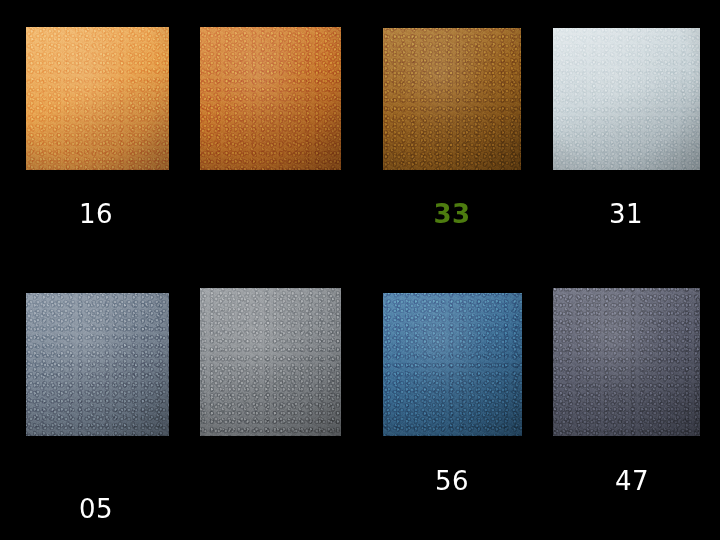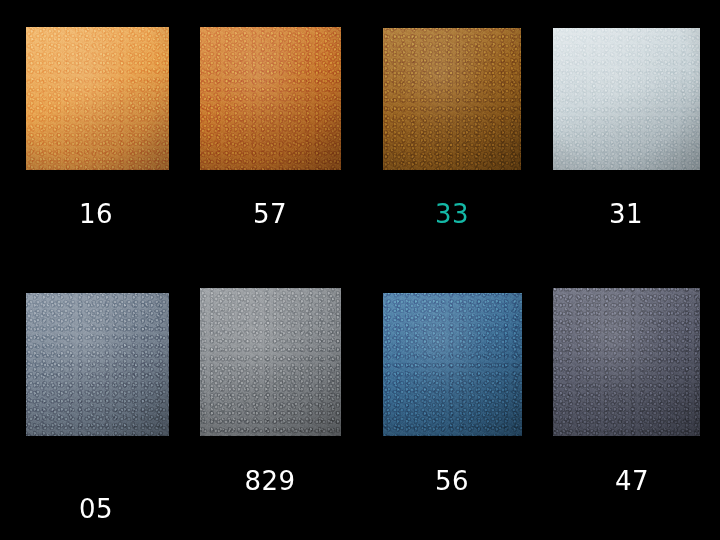--- a/index.html
+++ b/index.html
@@ -87,29 +87,28 @@
       </div>
     </div>
     <div class="caption" style="color: rgb(255, 255, 255); left: 26px; top: 201px; width: 140px;">16</div>
     <div class="swatch-cell" style="left: 200px; top: 27px; width: 141px; height: 143px;">
       <div class="swatch" style="background-color: rgb(201, 123, 46); background-image: linear-gradient(155deg, rgb(221, 147, 68) 0%, rgb(201, 123, 46) 45%, rgb(168, 95, 31) 100%);">
         <div class="grain" style="background-position: 3px 2px, 4px 5px, 6px 3px, 2px 7px;"></div>
         <div class="grain2"></div>
         <div class="vignette"></div>
       </div>
     </div>
-    <div class="caption" style="color: rgb(255, 255, 255); left: 200px; top: 201px; width: 140px;">57</div>
     <div class="swatch-cell" style="left: 383px; top: 28px; width: 138px; height: 142px;">
       <div class="swatch" style="background-color: rgb(154, 101, 33); background-image: linear-gradient(155deg, rgb(176, 124, 51) 0%, rgb(154, 101, 33) 45%, rgb(125, 79, 22) 100%);">
         <div class="grain" style="background-position: 6px 4px, 5px 5px, 6px 4px, 2px 7px;"></div>
         <div class="grain2"></div>
         <div class="vignette"></div>
       </div>
     </div>
-    <div class="caption" style="color: #14b8a6; left: 382px; top: 201px; width: 140px;">33</div>
+    <div class="caption" style="color: #4d7c0f; left: 382px; top: 201px; width: 140px; font-weight: bold;">33</div>
     <div class="swatch-cell" style="left: 553px; top: 28px; width: 147px; height: 142px;">
       <div class="swatch" style="background-color: rgb(204, 214, 218); background-image: linear-gradient(155deg, rgb(226, 233, 236) 0%, rgb(204, 214, 218) 45%, rgb(178, 190, 196) 100%);">
         <div class="grain" style="background-position: 9px 6px, 6px 5px, 6px 5px, 2px 7px;"></div>
         <div class="grain2"></div>
         <div class="vignette"></div>
       </div>
     </div>
     <div class="caption" style="color: #ffffff; left: 556px; top: 201px; width: 140px;">31</div>
     <div class="swatch-cell" style="left: 26px; top: 293px; width: 143px; height: 143px;">
       <div class="swatch" style="background-color: rgb(122, 134, 148); background-image: linear-gradient(155deg, rgb(142, 154, 168) 0%, rgb(122, 134, 148) 45%, rgb(98, 111, 126) 100%);">
@@ -119,21 +118,20 @@
       </div>
     </div>
     <div class="caption" style="color: rgb(255, 255, 255); left: 26px; top: 468px; width: 140px; margin-top: 28px;">05</div>
     <div class="swatch-cell" style="left: 200px; top: 288px; width: 141px; height: 148px;">
       <div class="swatch" style="background-color: rgb(138, 142, 146); background-image: linear-gradient(155deg, rgb(157, 161, 165) 0%, rgb(138, 142, 146) 45%, rgb(115, 119, 123) 100%);">
         <div class="grain" style="background-position: 15px 10px, 8px 5px, 6px 7px, 2px 7px;"></div>
         <div class="grain2"></div>
         <div class="vignette"></div>
       </div>
     </div>
-    <div class="caption" style="color: rgb(255, 255, 255); left: 200px; top: 468px; width: 140px;">829</div>
     <div class="swatch-cell" style="left: 383px; top: 293px; width: 139px; height: 143px;">
       <div class="swatch" style="background-color: rgb(61, 111, 150); background-image: linear-gradient(155deg, rgb(79, 132, 172) 0%, rgb(61, 111, 150) 45%, rgb(47, 90, 124) 100%);">
         <div class="grain" style="background-position: 18px 12px, 9px 5px, 6px 8px, 2px 7px;"></div>
         <div class="grain2"></div>
         <div class="vignette"></div>
       </div>
     </div>
     <div class="caption" style="color: rgb(255, 255, 255); left: 382px; top: 468px; width: 140px;">56</div>
     <div class="swatch-cell" style="left: 553px; top: 288px; width: 147px; height: 148px;">
       <div class="swatch" style="background-color: rgb(93, 96, 112); background-image: linear-gradient(155deg, rgb(110, 113, 129) 0%, rgb(93, 96, 112) 45%, rgb(75, 78, 92) 100%);">

